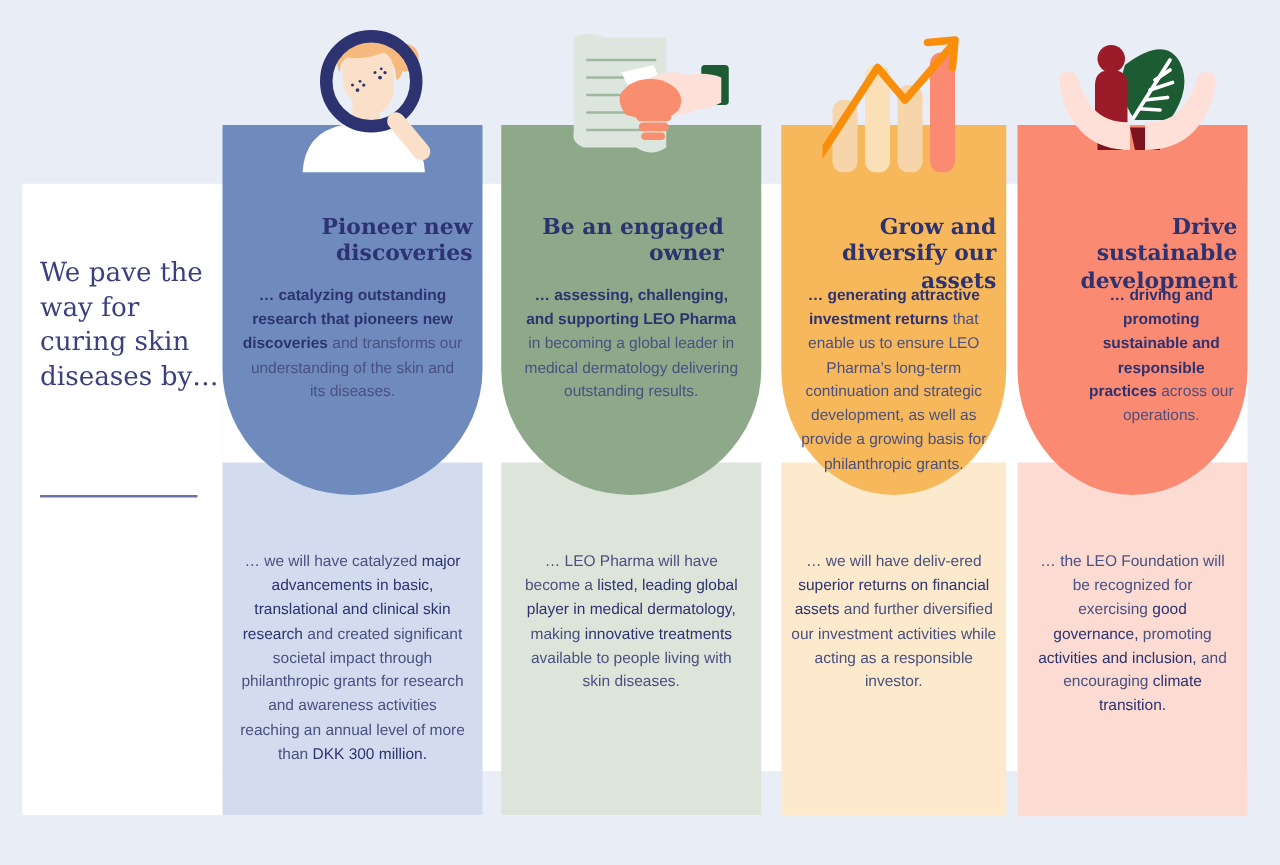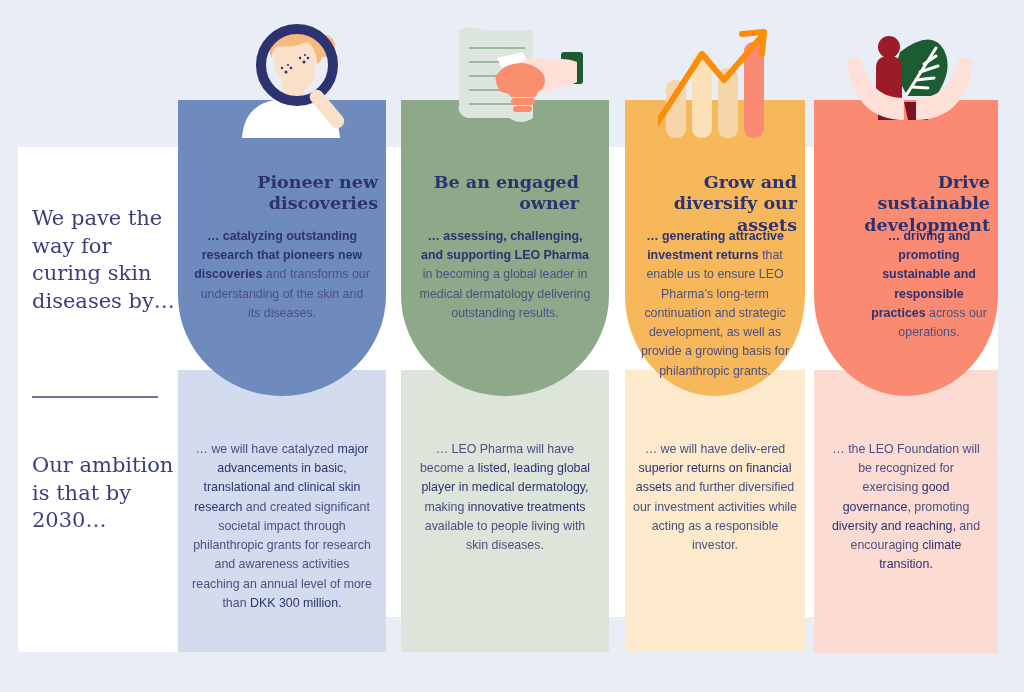--- a/index.html
+++ b/index.html
@@ -97,21 +97,20 @@
 
 <div id="stage">
 
   <div class="white-panel" id="white-left"></div>
   <div class="white-panel" id="white-mid"></div>
 
   <div id="intro">
     <div id="vision-text" class="serif">We pave the way for curing skin diseases by…</div>
   </div>
   <div id="intro-rule"></div>
-  <div id="ambition-text" class="serif">Our ambition is that by 2030…</div>
 
   <div class="col">
     <div class="tint-panel" style="left:178px;top:370px;width:208px;height:282px;background:#d3dcee;"></div>
     <div class="cap" style="left:178px;top:100px;width:208px;height:296px;background:#6f8bbd;"></div>
 
     <div class="icon-wrap" style="left:212px;top:18px;width:150px;height:120px;">
       <svg width="150" height="120" viewBox="0 0 150 120">
         <path d="M30 120 Q32 88 62 82 L96 82 Q126 88 128 120 Z" fill="#ffffff"></path>
         <path d="M62 34 Q62 14 80 12 Q100 11 103 30 L103 52 Q103 66 92 72 L92 84 L70 84 L70 62 Q62 56 62 42 Z" fill="#fae0c8"></path>
         <path d="M58 36 Q54 10 80 7 Q108 5 110 32 Q111 44 105 46 Q104 28 95 24 Q80 30 66 28 Q60 30 60 40 Z" fill="#f6b97e"></path>
@@ -214,16 +213,16 @@
         <path d="M56 80 L80 80 L80 98 L60 98 Z" fill="#7d1220"></path>
         <path d="M6 36 Q-2 34 0 48 Q4 72 20 86 Q34 98 56 98 L56 76 Q36 76 26 64 Q16 50 14 40 Q12 34 6 36 Z" fill="#ffe0d8"></path>
         <path d="M118 36 Q126 34 124 48 Q120 72 104 86 Q90 98 68 98 L68 76 Q88 76 98 64 Q108 50 110 40 Q112 34 118 36 Z" fill="#ffe0d8"></path>
       </svg>
     </div>
 
     <div class="col-title" style="left:814px;width:184px;top:172px;">Drive sustainable development</div>
     <div class="col-lede" style="left:814px;width:144px;top:227px;padding:0 14px;margin-left:43px;">
       <b>… driving and promoting sustainable and responsible practices</b><span> across our operations.</span>
     </div>
-    <div class="col-goal" style="left:814px;width:184px;top:440px;padding:0 16px;"><span>… the LEO Foundation will be recognized for exercising </span><b>good governance,</b><span> promoting </span><b>diversity and reaching,</b><span> and encouraging </span><b>climate transition.</b></div>
+    <div class="col-goal" style="left:814px;width:184px;top:440px;padding:0 16px;"><span>… the LEO Foundation will be recognized for exercising </span><b>good governance,</b><span> promoting </span><b>activities and inclusion,</b><span> and encouraging </span><b>climate transition.</b></div>
   </div>
 
 </div>
 
 </body></html>

